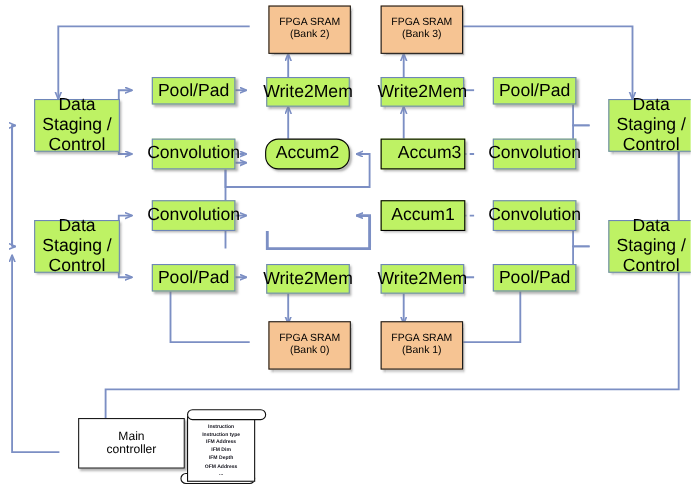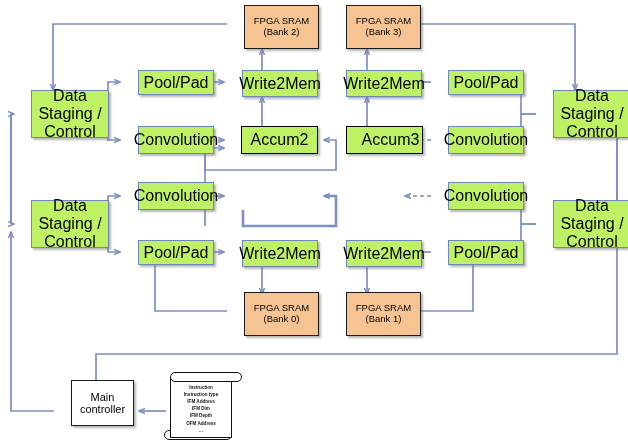--- a/index.html
+++ b/index.html
@@ -233,27 +233,28 @@
   <div class="node blue" style="left:329px;top:240px;width:76px;height:27px;">Write2Mem</div>
 
   <div class="node blue" style="left:121px;top:126px;width:76px;height:28px;">Convolution</div>
 
   <div class="node blue" style="left:431px;top:126px;width:76px;height:28px;">Convolution</div>
 
   <div class="node blue" style="left:121px;top:182px;width:76px;height:28px;">Convolution</div>
 
   <div class="node blue" style="left:431px;top:182px;width:76px;height:28px;">Convolution</div>
 
-  <div class="node blue thick" style="left:224px;top:126px;width:77px;height:28px;">Accum2</div>
+  <div class="node blue thick" style="left:224px;top:126px;width:77px;height:28px;border-radius:12px;">Accum2</div>
 
   <div class="node blue thick" style="left:329px;top:126px;width:77px;height:28px;padding-left:12px;">Accum3</div>
 
 
-
-  <div class="node white" style="left:54px;top:380px;width:63px;height:46px;">Main
+  <div class="node blue thick" style="left:329px;top:182px;width:77px;height:28px;">Accum1</div>
+
+  <div class="node white" style="left:54px;top:380px;width:97px;height:46px;">Main
 controller</div>
 
   <div id="scroll" style="left:164px;top:372px;width:80px;height:72px;">
     <div class="curl-bot"></div>
     <div class="paper"></div>
     <div class="curl-top"></div>
     <div class="lines">
       <div>Instruction</div>
       <div>Instruction type</div>
       <div>IFM Address</div>

